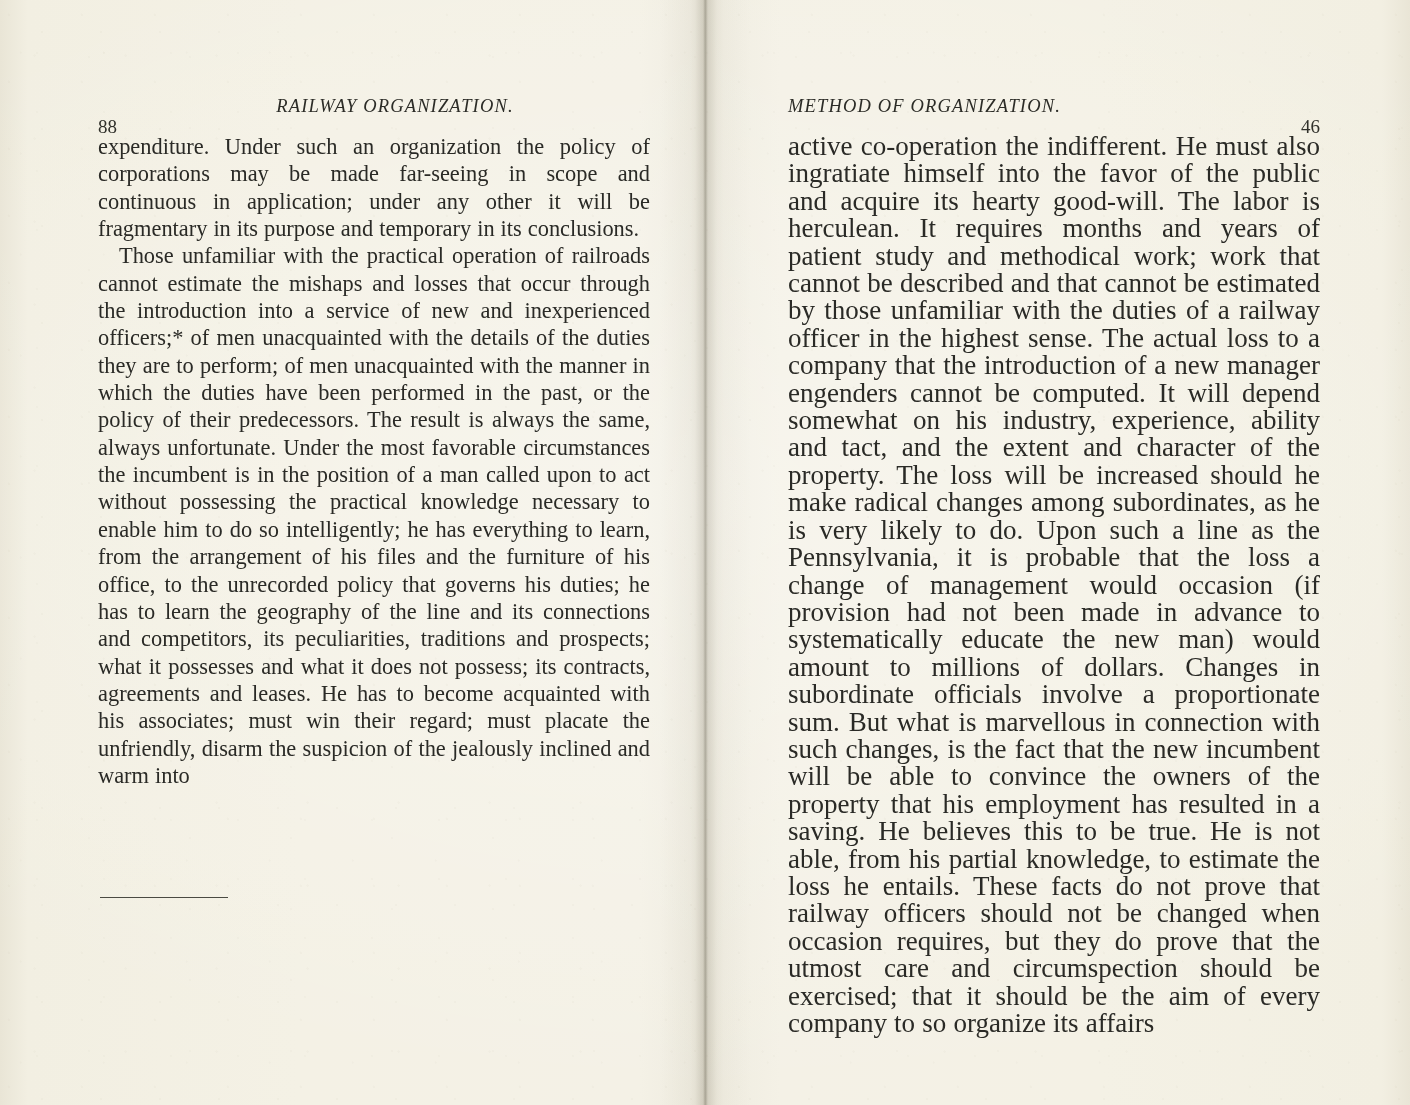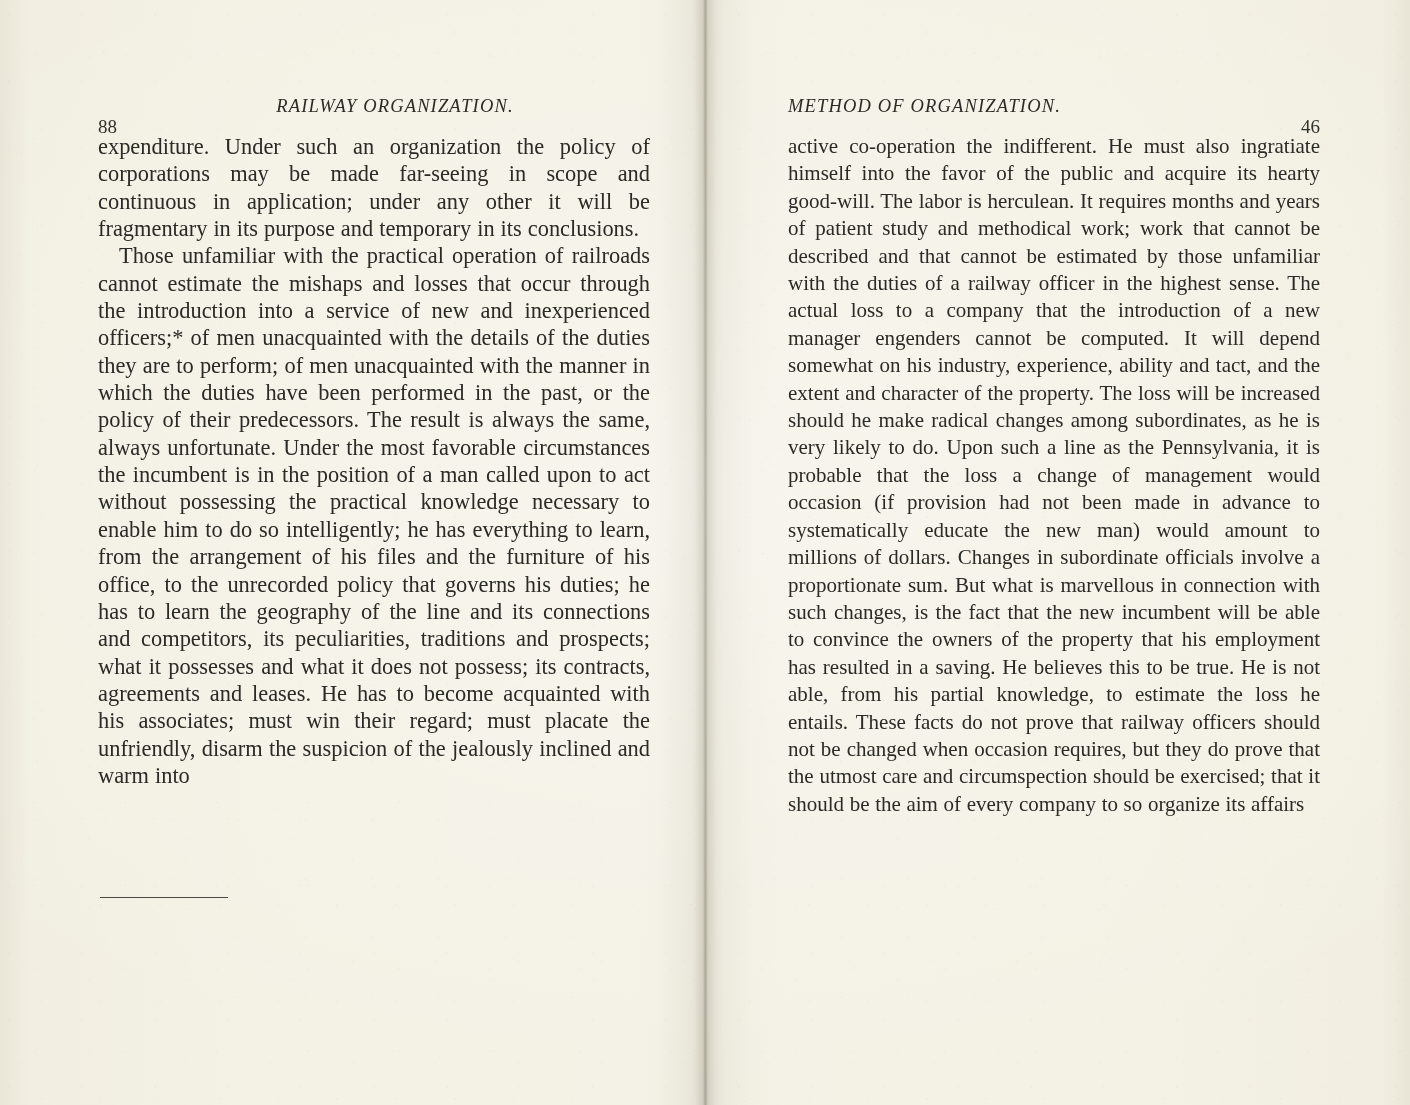--- a/index.html
+++ b/index.html
@@ -111,21 +111,21 @@
   .para {
     margin: 0;
     font-size: 22.4px;
     line-height: 27.35px;
     text-align: justify;
     text-align-last: left;
     word-spacing: 0.4px;
     color: #2a2a26;
     hyphens: manual;
   }
-  .page.right .para { font-size: 21px; line-height: 27.4px; }
+  .page.right .para { font-size: 27px; line-height: 27.4px; }
   .para.indent { text-indent: 21px; }
   .para.cont   { text-indent: 0; }
 
   
   .footnote {
     position: absolute;
     top: 897px;
     width: 100%;
   }
   .footnote-rule {

